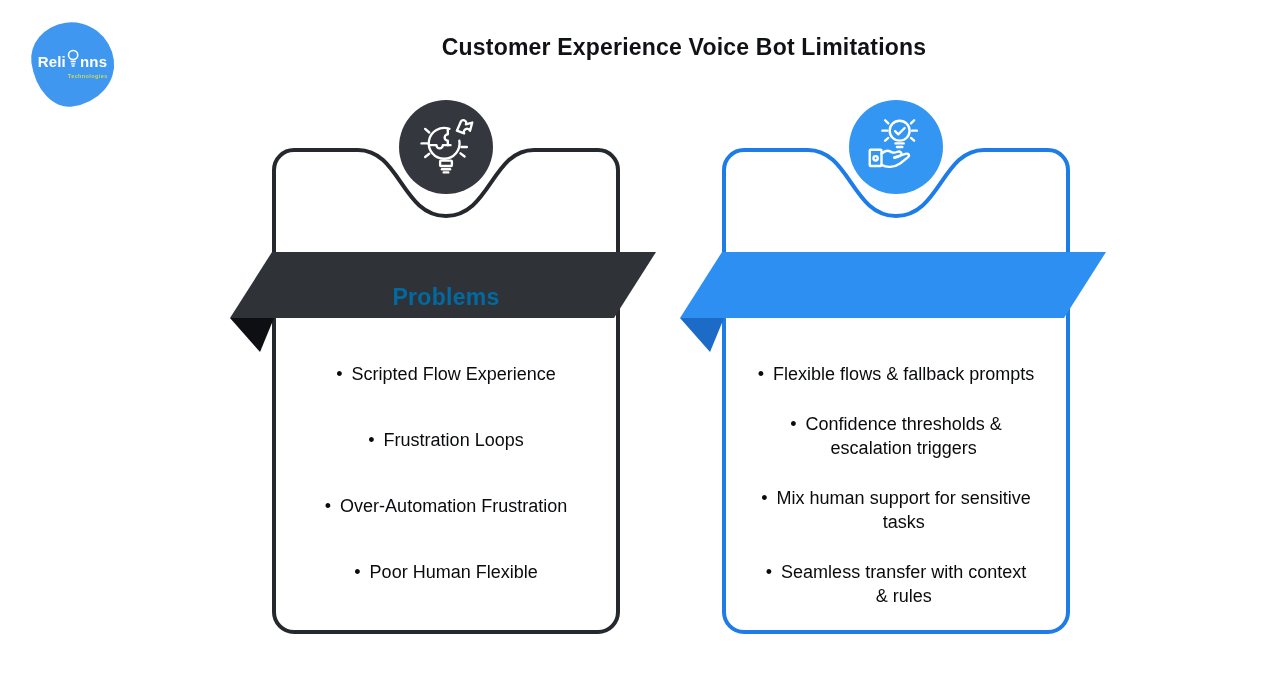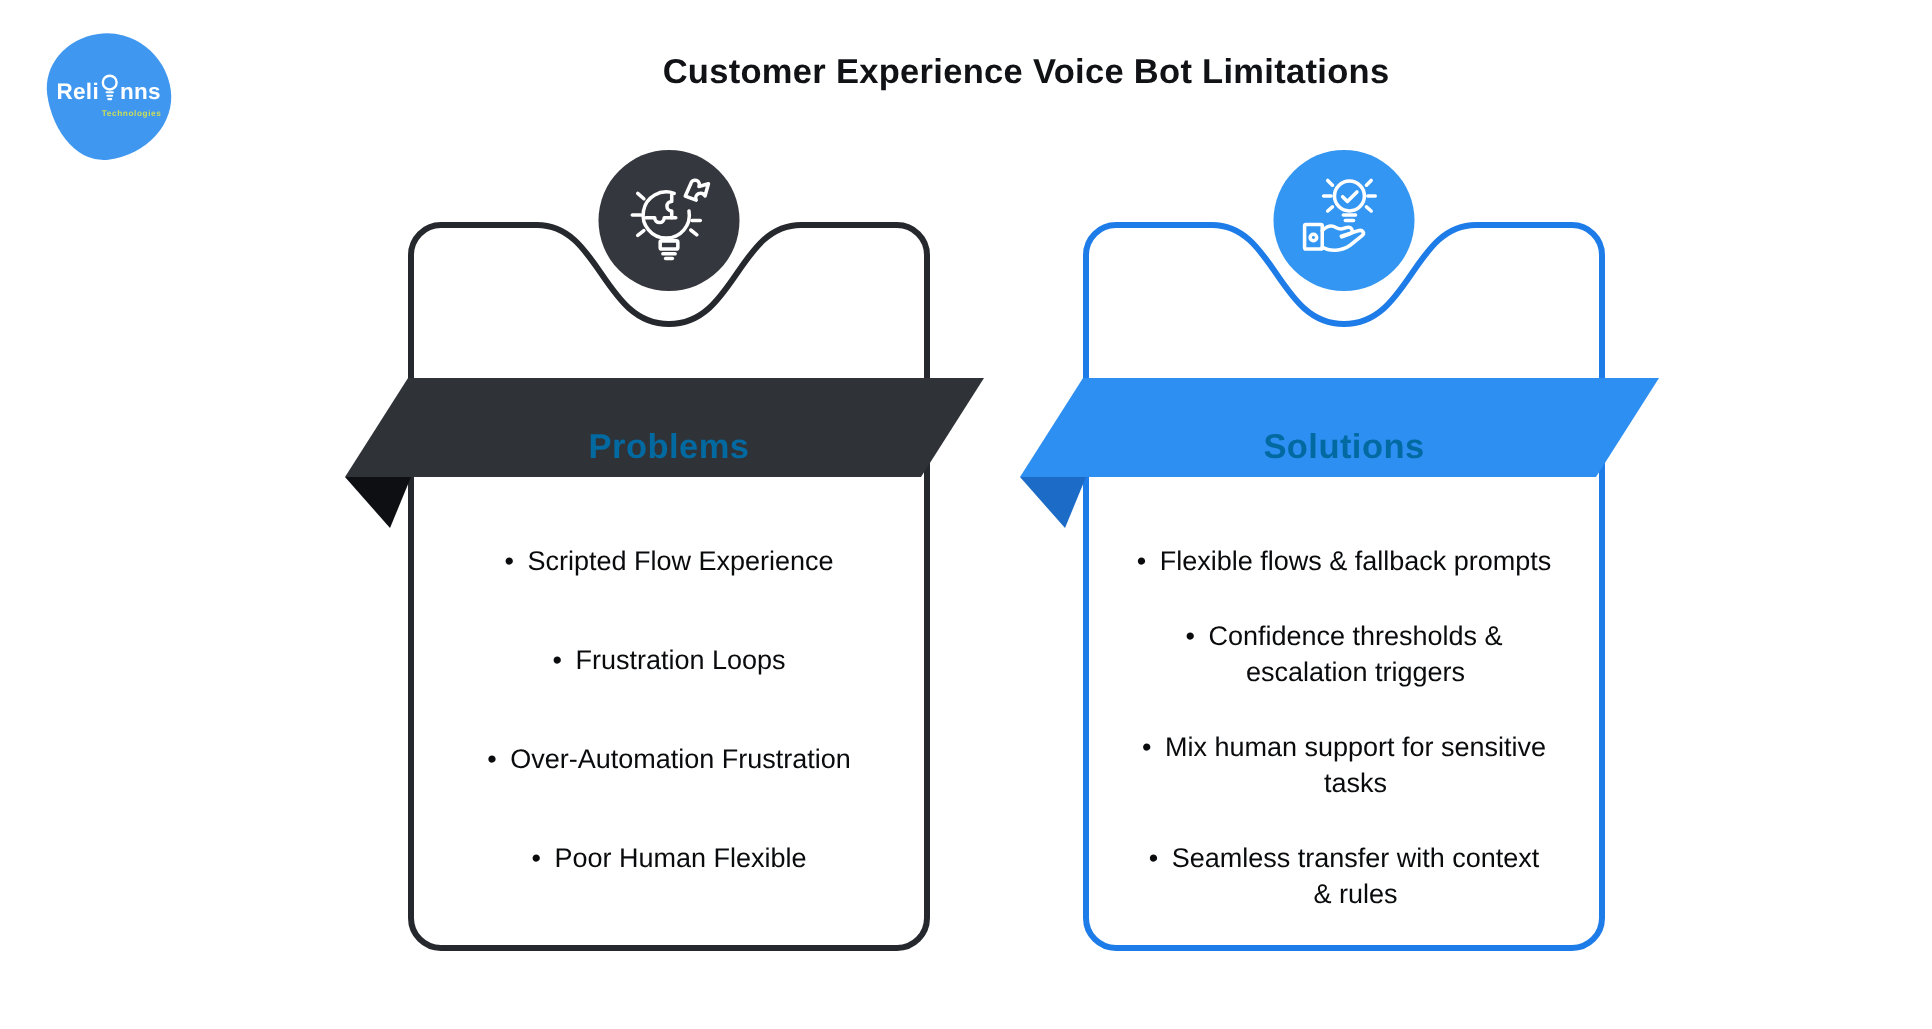--- a/index.html
+++ b/index.html
@@ -143,21 +143,20 @@
           <path d="M 16 41.5 c 3.5 -3.5 7 -4.2 10 -2.4 c 2.6 1.5 4.6 1.5 7 0.4 c 2.2 -1 4 -0.4 4.8 1 c 0.8 1.4 0 2.8 -1.8 3.5 l -5.5 2"></path>
           <path d="M 30 45.5 l 12.5 -4 c 3.2 -1 5.2 1.8 2.6 3.9 l -8.6 6.8 c -6.5 4.6 -15 4.8 -20.5 1.3"></path>
         </g>
       </svg>
     </div>
 
     <svg class="ribbon-svg" viewBox="0 0 430 104">
       <polygon points="0,68 44,68 30,102" style="fill: rgb(27, 107, 199);"></polygon>
       <polygon points="42,2 426,2 384,68 0,68" style="fill: rgb(46, 143, 242);"></polygon>
     </svg>
-    <div class="ribbon-label">Solutions</div>
 
     <div class="items">
       <div class="item">
         <span class="bullet">•</span>
         <span class="item-text">Flexible flows &amp; fallback prompts</span>
       </div>
       <div class="item">
         <span class="bullet">•</span>
         <span class="item-text">Confidence thresholds &amp;
 escalation  triggers</span>

